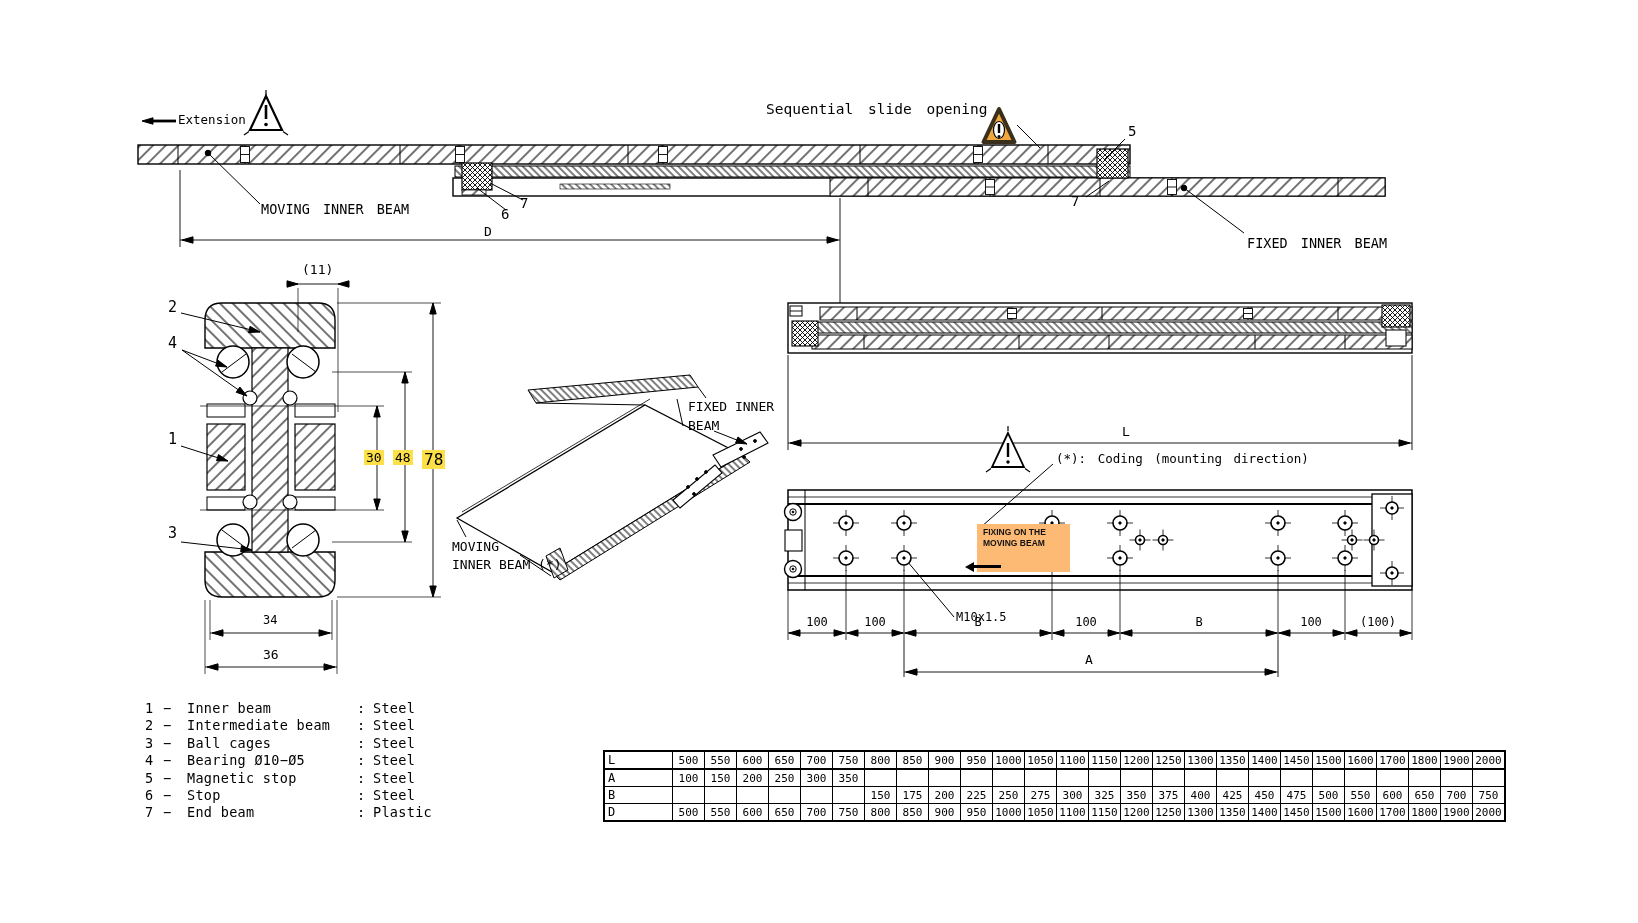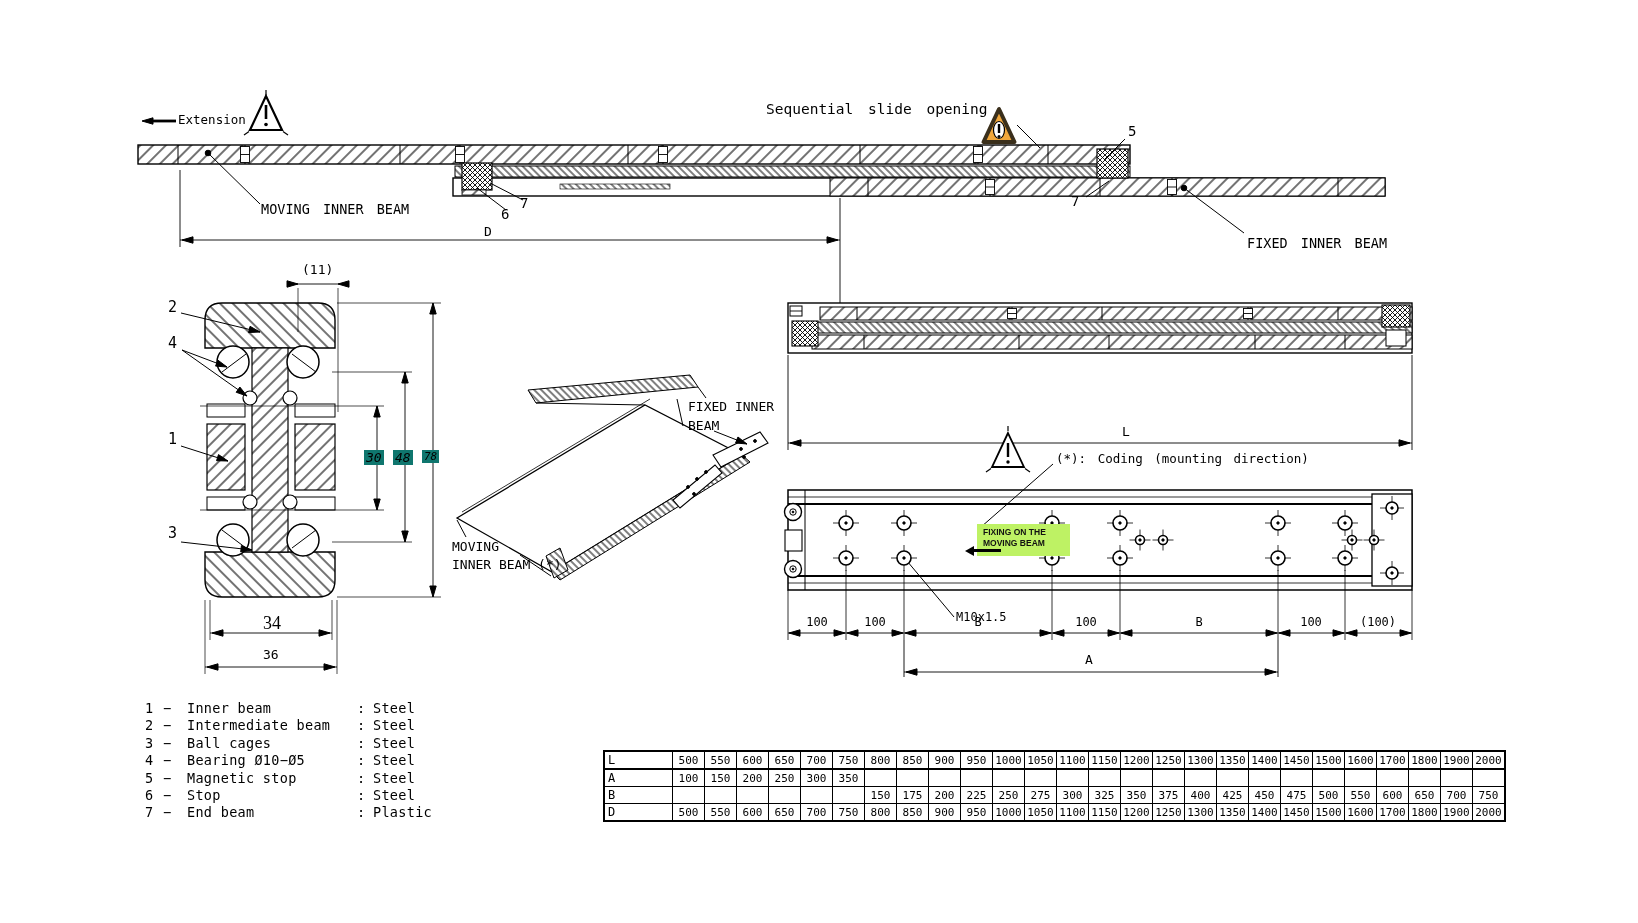--- a/index.html
+++ b/index.html
@@ -1,23 +1,23 @@
 <!DOCTYPE html>
 <html><head>
 <meta charset="utf-8">
 <style>
   html,body{margin:0;padding:0;background:#fff;}
   #canvas{position:relative;width:1638px;height:923px;background:#fff;overflow:hidden;
           font-family:"DejaVu Sans Mono",monospace;color:#000;}
   #draw{position:absolute;left:0;top:0;}
   .layer{position:absolute;left:0;top:0;width:100%;height:100%;}
   .t{position:absolute;white-space:nowrap;color:#000;font-family:"DejaVu Sans Mono",monospace;}
-  .bgw{background:#0f766e;padding:0 2px;font-style:italic;}
+  .bgw{background:#fde047;padding:0 2px;}
   .dimc{text-align:center;}
-  .fixbox{position:absolute;left:977px;top:524px;width:84px;background:#bef264;padding:3px 3px 8px 6px;}
+  .fixbox{position:absolute;left:977px;top:524px;width:84px;background:#fdba74;padding:3px 3px 24px 6px;}
   .fixline{font:600 8.5px "Liberation Sans",sans-serif;line-height:10.5px;color:#111;}
   .fix-arrow{position:absolute;left:-3px;bottom:4px;width:27px;height:0;border-top:3px solid #000;}
   .fix-arrow::before{content:'';position:absolute;left:-9px;top:-6.5px;border-right:9px solid #000;
     border-top:5px solid transparent;border-bottom:5px solid transparent;}
   
   #parts{position:absolute;left:145px;top:700px;font-size:13.5px;letter-spacing:.3px;}
   .pl-row{height:17.4px;line-height:17.4px;}
   .pl-row span{display:inline-block;vertical-align:top;}
   .pl-num{width:18px;}
   .pl-dash{width:24px;}
@@ -389,22 +389,22 @@
   <div class="t" style="left:520px;top:195px;font-size:14px;">7</div>
   <div class="t" style="left:484px;top:224px;font-size:13px;">D</div>
 
   <div class="t" style="left:302px;top:262px;font-size:13px;">(11)</div>
   <div class="t" style="left:168px;top:298px;font-size:15px;">2</div>
   <div class="t" style="left:168px;top:334px;font-size:15px;">4</div>
   <div class="t" style="left:168px;top:430px;font-size:15px;">1</div>
   <div class="t" style="left:168px;top:524px;font-size:15px;">3</div>
   <div class="t bgw" style="left:364px;top:450px;font-size:13px;">30</div>
   <div class="t bgw" style="left:393px;top:450px;font-size:13px;">48</div>
-  <div class="t bgw" style="left:422px;top:450px;font-size:11px;">78</div>
-  <div class="t" style="left:263px;top:613px;font-size:18px;font-family:Liberation Serif, serif;">34</div>
+  <div class="t bgw" style="left:422px;top:450px;font-size:16px;">78</div>
+  <div class="t" style="left:263px;top:613px;font-size:12px;">34</div>
   <div class="t" style="left:263px;top:647px;font-size:13px;">36</div>
 
   <div class="t" style="left:688px;top:399px;font-size:13px;">FIXED INNER</div>
   <div class="t" style="left:688px;top:418px;font-size:13px;">BEAM</div>
   <div class="t" style="left:452px;top:539px;font-size:13px;">MOVING</div>
   <div class="t" style="left:452px;top:557px;font-size:13px;">INNER BEAM (*)</div>
 
   <div class="t" style="left:1122px;top:424px;font-size:13px;">L</div>
   <div class="t" style="left:1056px;top:451px;font-size:12.5px;word-spacing:4px;">(*): Coding (mounting direction)</div>
   <div class="t" style="left:956px;top:610px;font-size:12px;">M10x1.5</div>

